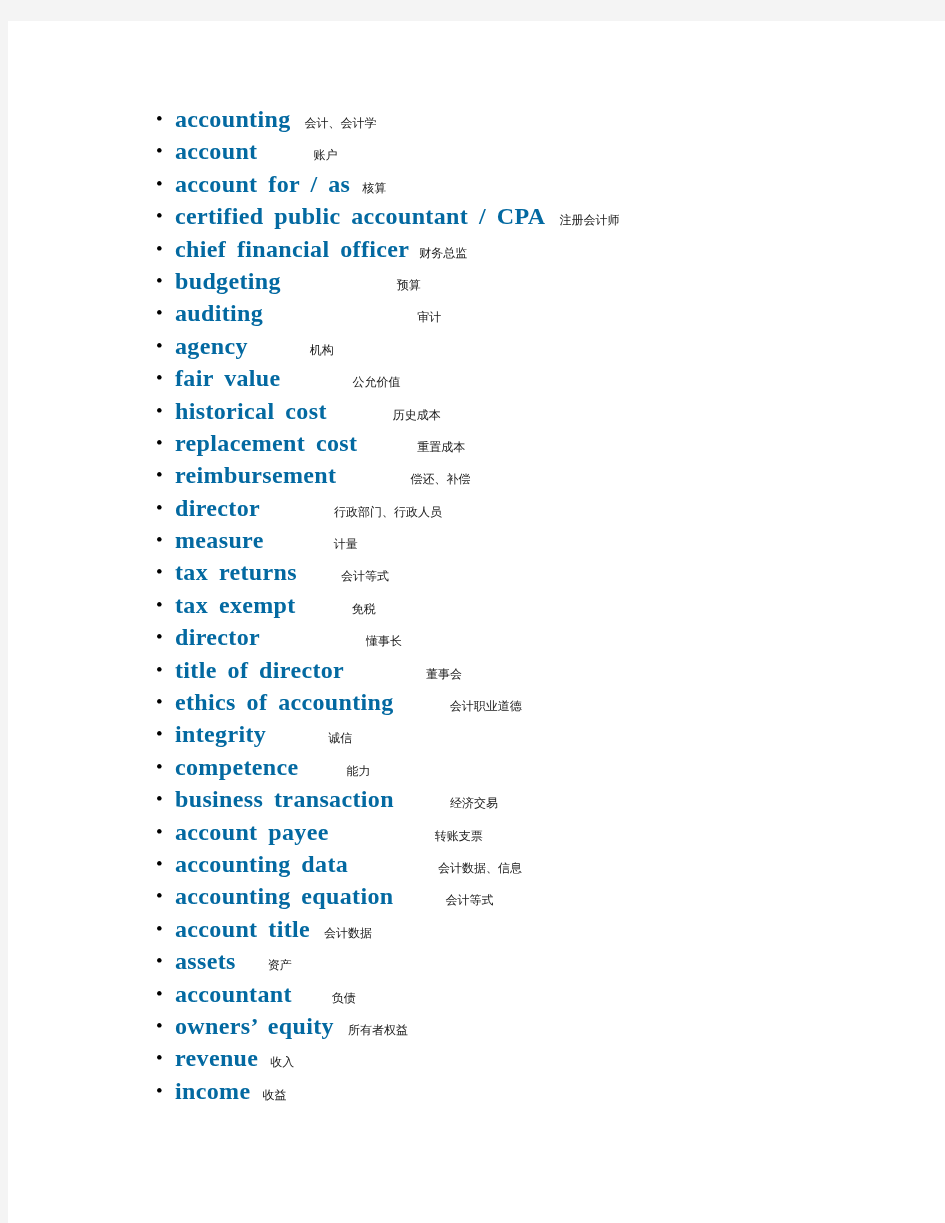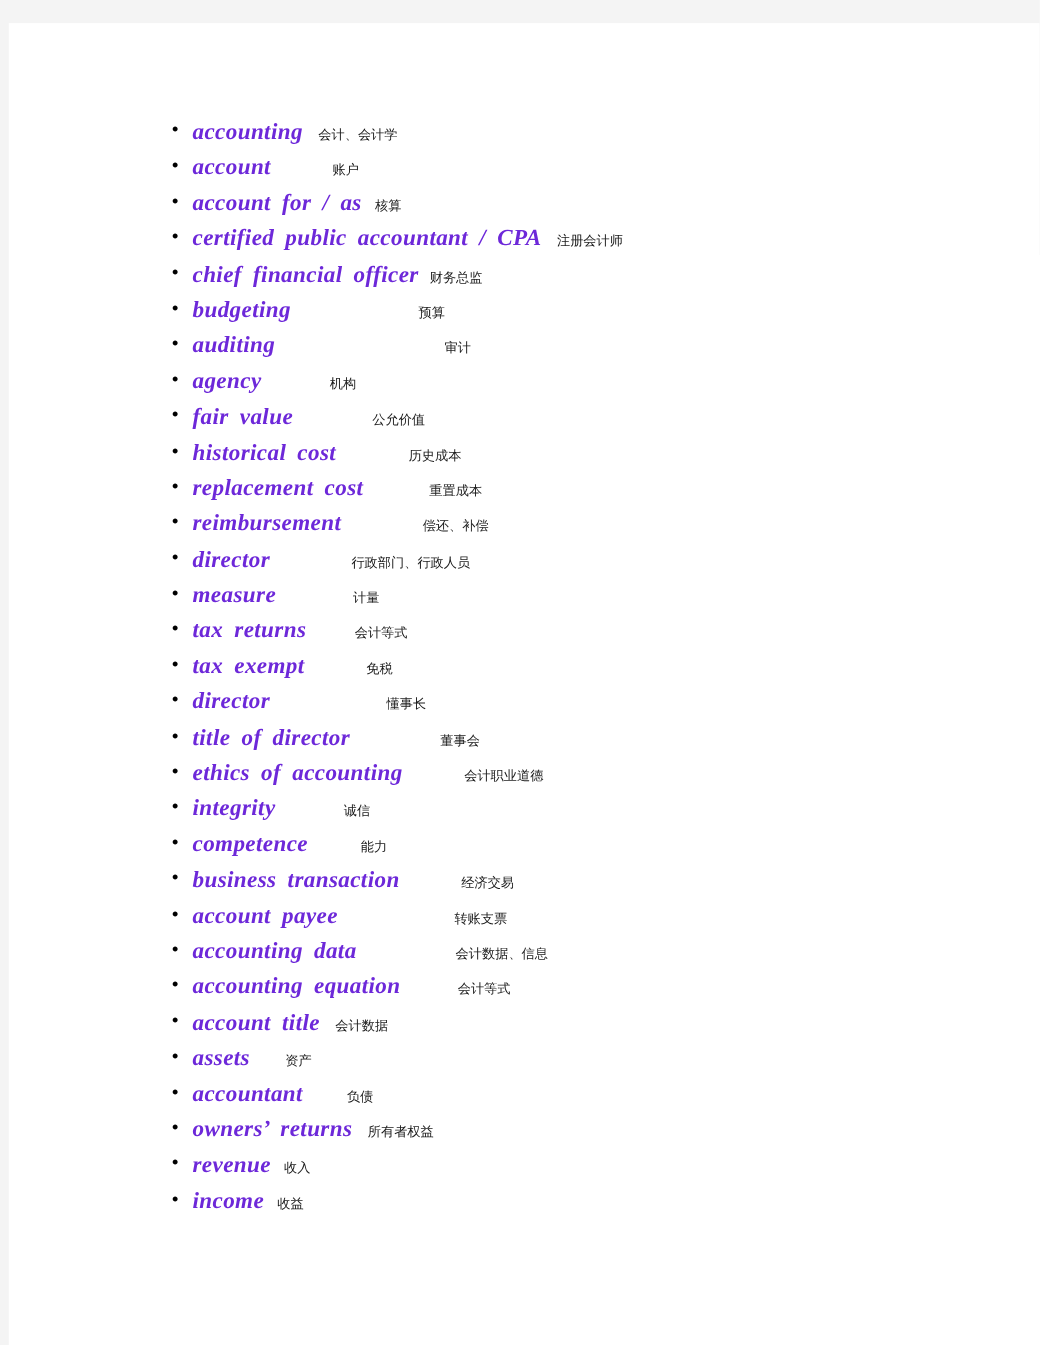--- a/index.html
+++ b/index.html
@@ -52,26 +52,25 @@
     line-height: 32.4px;
     font-family: "Liberation Serif", "DejaVu Serif", serif;
     font-size: 19px;
     color: #000000;
   }
 
   .term-en {
     display: inline-block;
     font-family: "Liberation Serif", "DejaVu Serif", serif;
     font-weight: bold;
-    font-size: 21px;
+    font-size: 24px;
     letter-spacing: 0.35px;
     word-spacing: 4.5px;
-    color: #6d28d9;
+    color: #0369a1;
     vertical-align: baseline;
-    font-style: italic;
   }
 
   .term-zh {
     display: inline-block;
     font-family: "DejaVu Serif", "Liberation Serif", serif;
     font-weight: normal;
     font-size: 12px;
     color: #1a1a1a;
     vertical-align: baseline;
   }
@@ -102,17 +101,17 @@
       <li class="term-row"><span class="bullet">•</span><span class="term-en">ethics of accounting</span><span style="display: inline-block; width: 56px;"></span><span class="term-zh">会计职业道德</span></li>
       <li class="term-row"><span class="bullet">•</span><span class="term-en">integrity</span><span style="display: inline-block; width: 62px;"></span><span class="term-zh">诚信</span></li>
       <li class="term-row"><span class="bullet">•</span><span class="term-en">competence</span><span style="display: inline-block; width: 48px;"></span><span class="term-zh">能力</span></li>
       <li class="term-row"><span class="bullet">•</span><span class="term-en">business transaction</span><span style="display: inline-block; width: 56px;"></span><span class="term-zh">经济交易</span></li>
       <li class="term-row"><span class="bullet">•</span><span class="term-en">account payee</span><span style="display: inline-block; width: 106px;"></span><span class="term-zh">转账支票</span></li>
       <li class="term-row"><span class="bullet">•</span><span class="term-en">accounting data</span><span style="display: inline-block; width: 90px;"></span><span class="term-zh">会计数据、信息</span></li>
       <li class="term-row"><span class="bullet">•</span><span class="term-en">accounting equation</span><span style="display: inline-block; width: 52px;"></span><span class="term-zh">会计等式</span></li>
       <li class="term-row"><span class="bullet">•</span><span class="term-en">account title</span><span style="display: inline-block; width: 14px;"></span><span class="term-zh">会计数据</span></li>
       <li class="term-row"><span class="bullet">•</span><span class="term-en">assets</span><span style="display: inline-block; width: 32px;"></span><span class="term-zh">资产</span></li>
       <li class="term-row"><span class="bullet">•</span><span class="term-en">accountant</span><span style="display: inline-block; width: 40px;"></span><span class="term-zh">负债</span></li>
-      <li class="term-row"><span class="bullet">•</span><span class="term-en">owners’ returns</span><span style="display: inline-block; width: 14px;"></span><span class="term-zh">所有者权益</span></li>
+      <li class="term-row"><span class="bullet">•</span><span class="term-en">owners’ equity</span><span style="display: inline-block; width: 14px;"></span><span class="term-zh">所有者权益</span></li>
       <li class="term-row"><span class="bullet">•</span><span class="term-en">revenue</span><span style="display: inline-block; width: 12px;"></span><span class="term-zh">收入</span></li>
       <li class="term-row"><span class="bullet">•</span><span class="term-en">income</span><span style="display: inline-block; width: 12px;"></span><span class="term-zh">收益</span></li>
     </ul>
 </div>
 
 </body></html>

